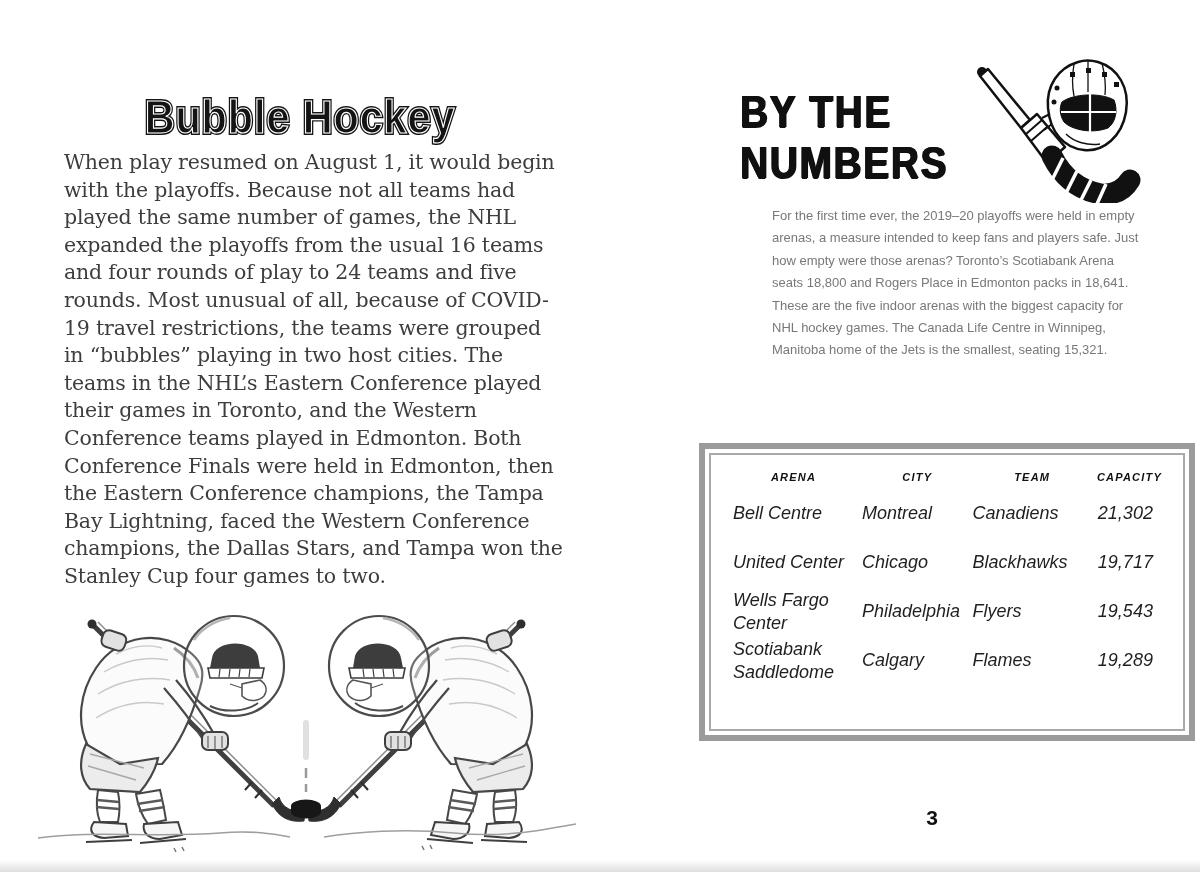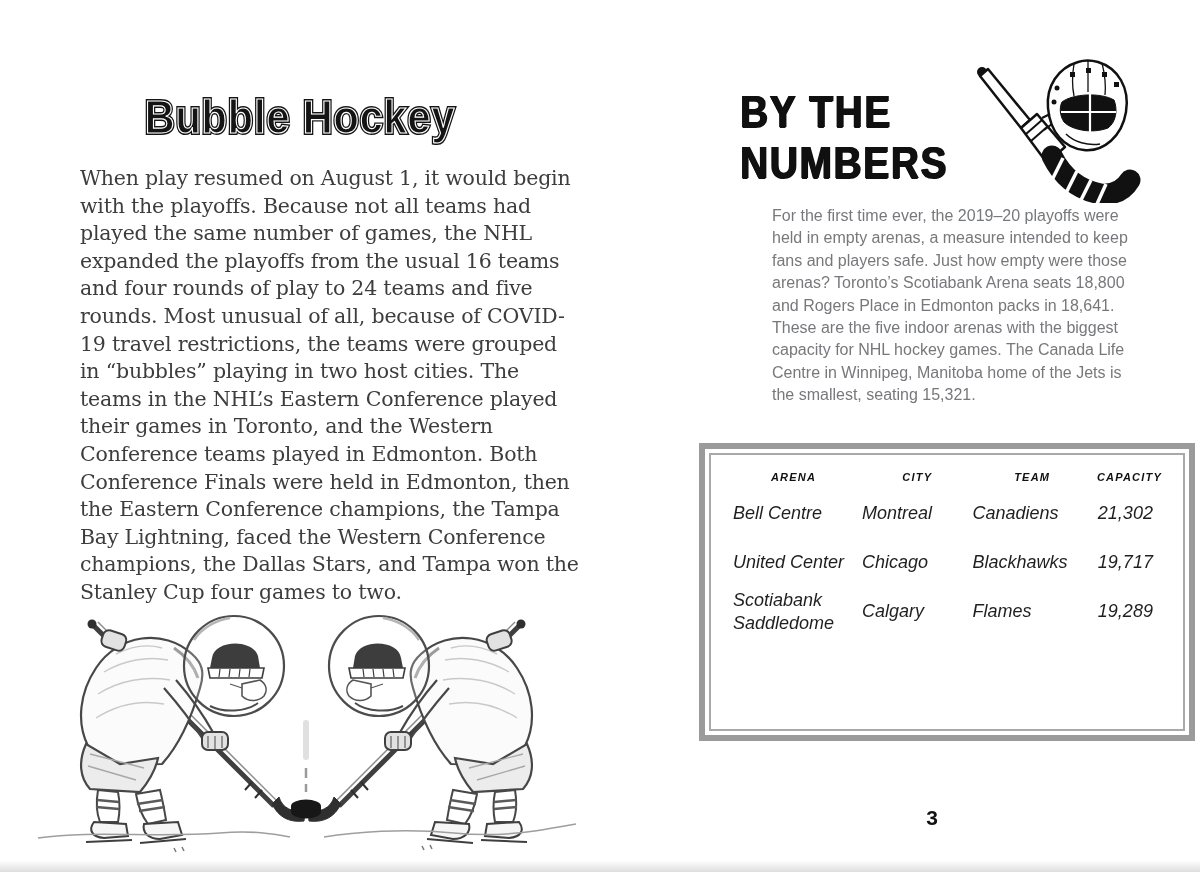--- a/index.html
+++ b/index.html
@@ -15,38 +15,38 @@
   .title-svg { position:absolute; left:40px; top:86px; }
   .title-base {
     font-family:"Liberation Sans", sans-serif; font-weight:bold; font-size:46px;
     fill:#141414; stroke:#141414; stroke-width:4px; paint-order:stroke; letter-spacing:1px;
   }
   .title-inline {
     font-family:"Liberation Sans", sans-serif; font-weight:bold; font-size:46px;
     fill:none; stroke:#ffffff; stroke-width:1.2px; letter-spacing:1px;
   }
   .body-text {
-    position:absolute; left:64px; top:149px; width:500px; margin:16px;
+    position:absolute; left:64px; top:149px; width:500px; margin:0;
     font-family:"DejaVu Serif", serif; font-size:20.5px; line-height:27.6px;
     color:#3d3d3d; letter-spacing:-0.2px;
   }
   .players { position:absolute; left:24px; top:592px; }
 
   
   .heading {
     position:absolute; left:108px; top:86px; margin:0;
     font-weight:bold; font-size:44px; line-height:51px; letter-spacing:2px;
     color:#101010; transform:scaleX(0.88); transform-origin:left top;
     text-shadow: 1.2px 0 currentColor, -0.7px 0 currentColor, 0 0.9px currentColor;
   }
   .heading span { display:block; }
   .mask-icon { position:absolute; left:330px; top:48px; }
   .intro {
     position:absolute; left:140px; top:205px; width:376px; margin:0;
-    font-size:16px; line-height:22.4px; color:#77787b;
+    font-size:13px; line-height:22.4px; color:#77787b;
   }
   .table-frame {
     position:absolute; left:67px; top:443px; width:496px; height:298px;
     box-sizing:border-box; border:6px solid #9b9b9b; padding:4px; background:#fff;
   }
   .table-inner {
     box-sizing:border-box; width:100%; height:100%;
     border:2px solid #a9a9a9; padding:8px 16px 6px 14px;font-style:italic;
   }
   table { width:100%; border-collapse:collapse; table-layout:fixed; }
@@ -202,20 +202,26 @@
               <td>Canadiens</td>
               <td>21,302</td>
             </tr>
             <tr>
               <td>United Center</td>
               <td>Chicago</td>
               <td>Blackhawks</td>
               <td>19,717</td>
             </tr>
             <tr>
+              <td>Wells Fargo Center</td>
+              <td>Philadelphia</td>
+              <td>Flyers</td>
+              <td>19,543</td>
+            </tr>
+            <tr>
               <td>Scotiabank Saddledome</td>
               <td>Calgary</td>
               <td>Flames</td>
               <td>19,289</td>
             </tr>
           </tbody>
         </table>
       </div>
     </div>
 

